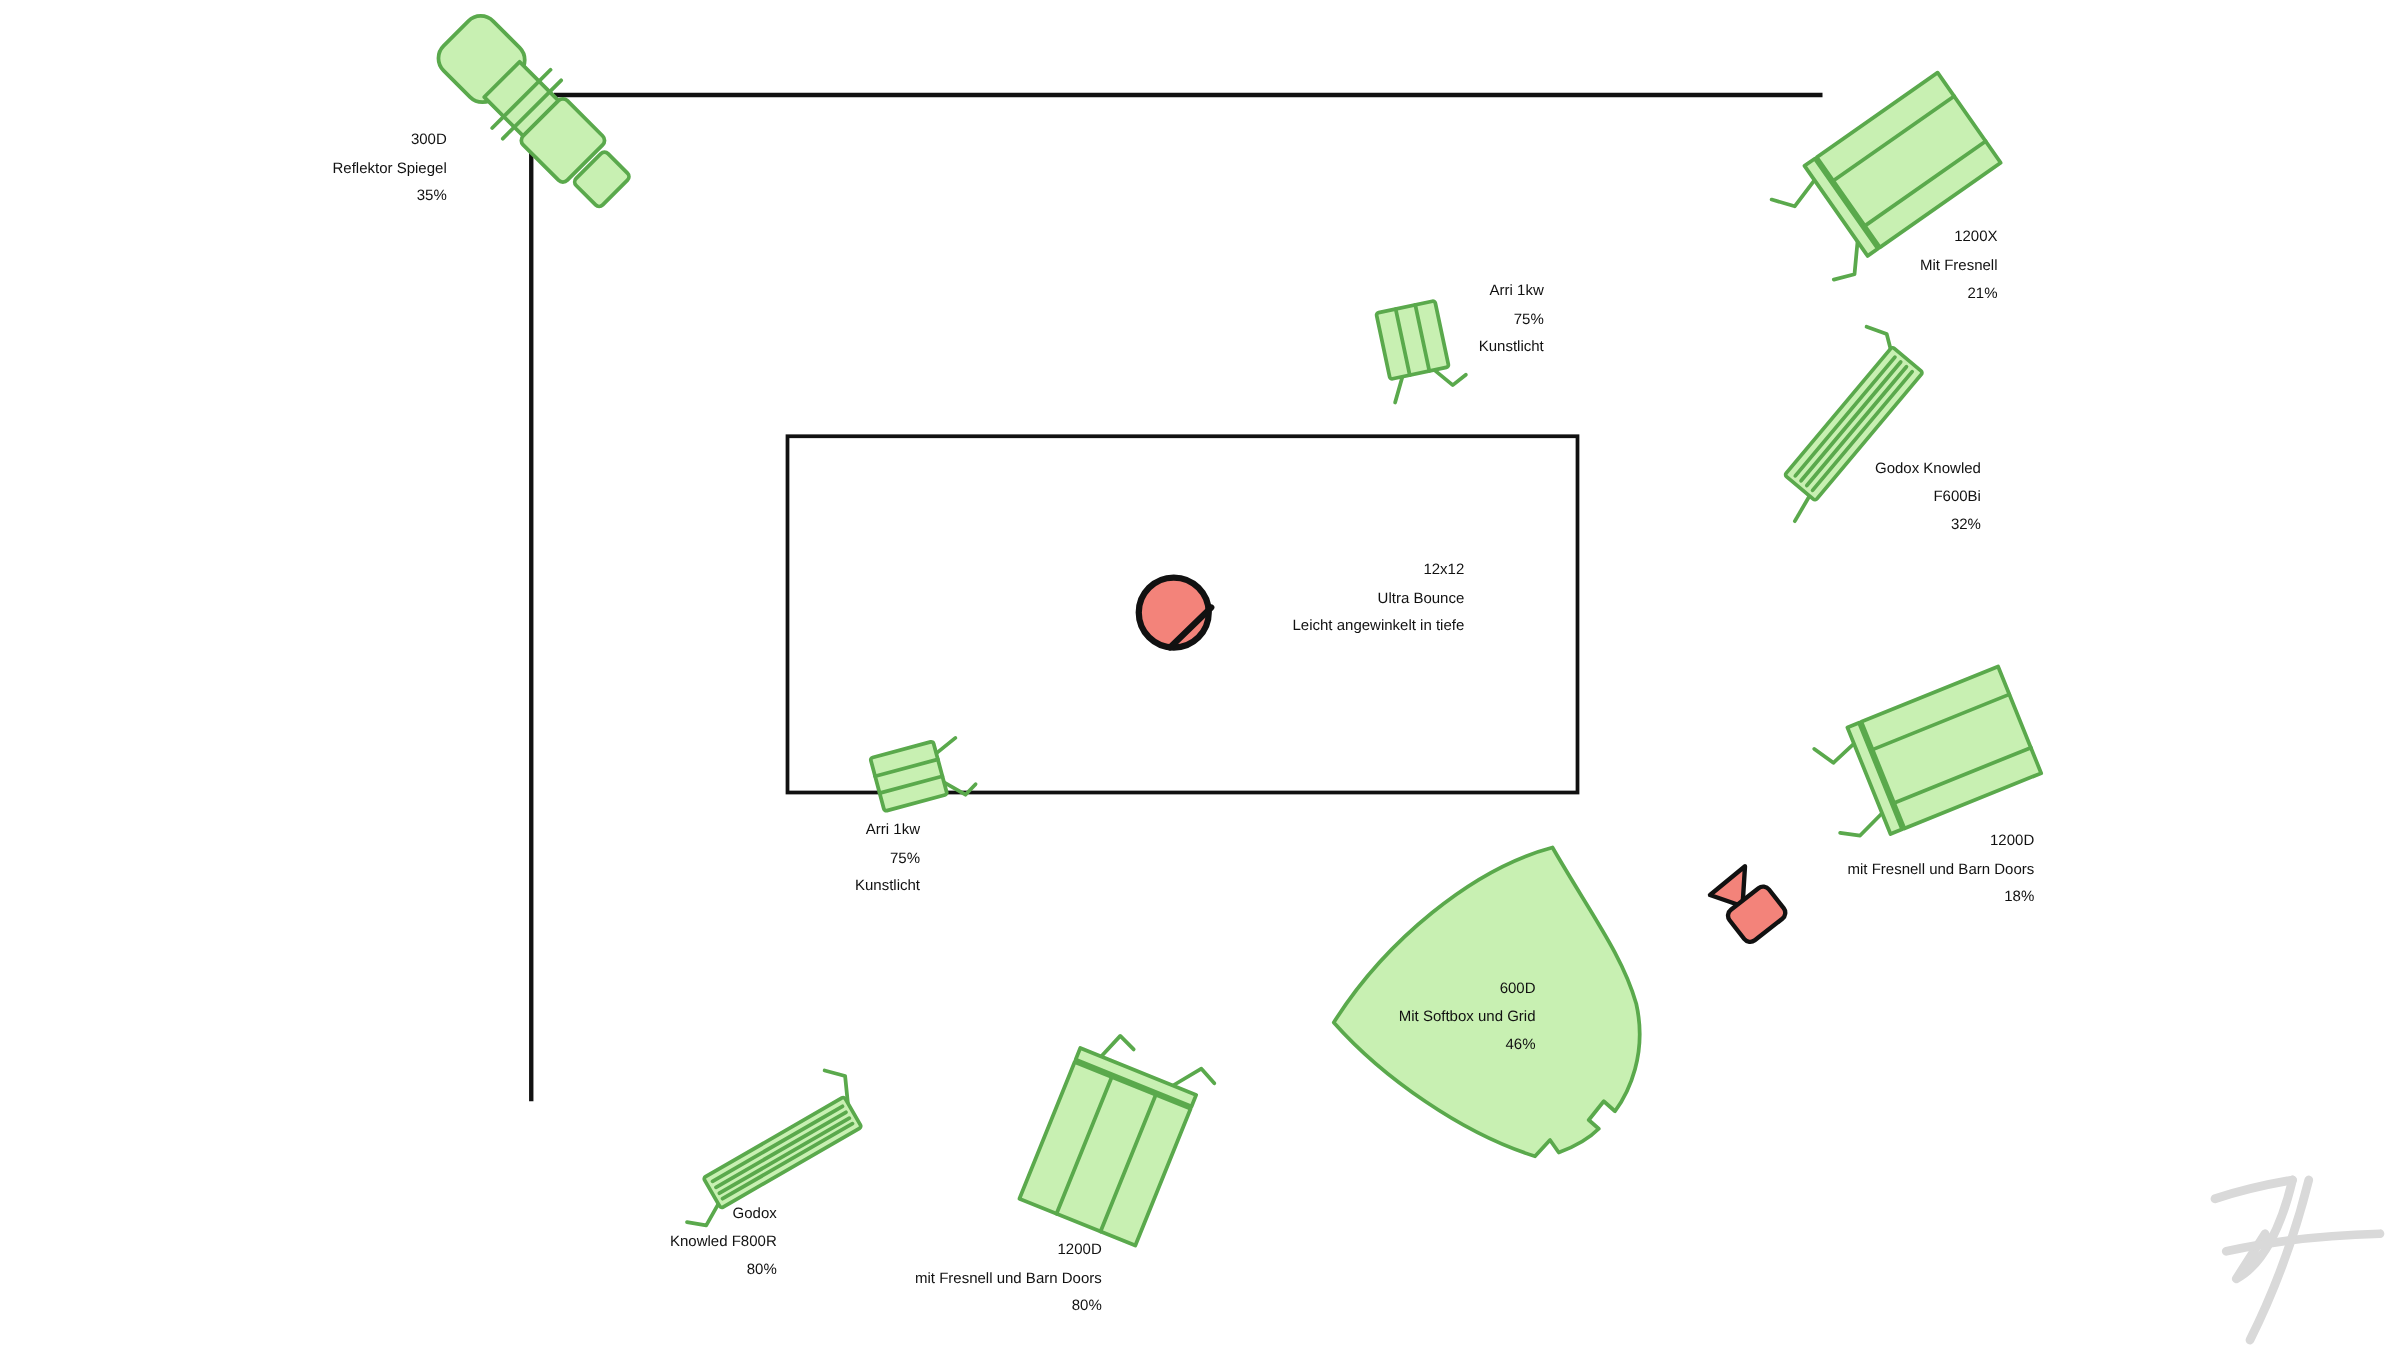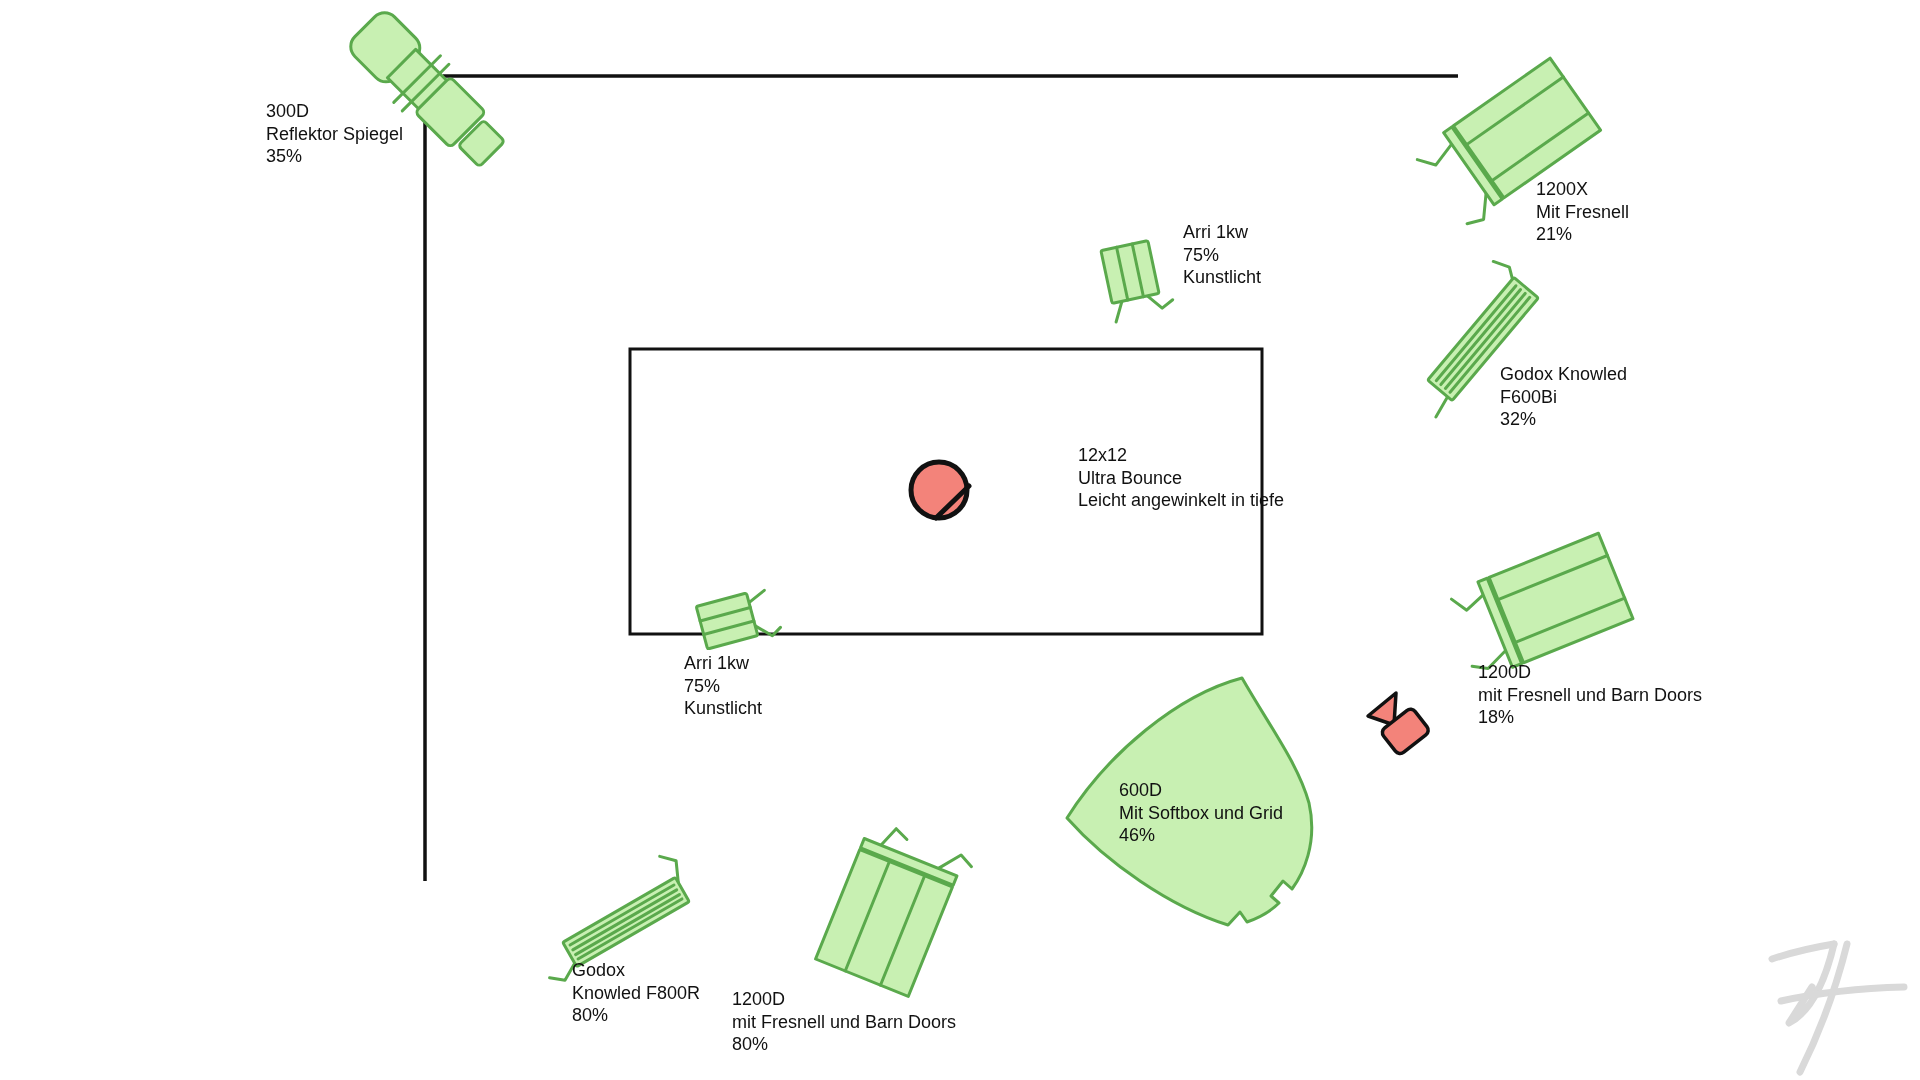--- a/index.html
+++ b/index.html
@@ -8,22 +8,22 @@
     --accent-fill:#f3837a;
     --outline:#111111;
     --watermark:#d9d9d9;
     --label-color:#111111;
   }
   *{margin:0;padding:0;box-sizing:border-box;}
   html,body{width:1920px;height:1080px;background:#ffffff;overflow:hidden;}
   .stage{position:relative;width:1920px;height:1080px;background:#ffffff;
          font-family:"Liberation Sans",sans-serif;}
   .stage > svg{position:absolute;left:0;top:0;}
-  .lbl{position:absolute;font-size:18px;line-height:22.5px;color:var(--label-color);
-       white-space:pre-line;letter-spacing:0;}
+  .lbl{position:absolute;font-size:12px;line-height:22.5px;color:var(--label-color);
+       white-space:pre-line;letter-spacing:0;text-align:right;}
   .wall{stroke:var(--outline);stroke-width:3.5;}
   .frame{fill:none;stroke:var(--outline);stroke-width:3;}
   .subject{fill:var(--accent-fill);stroke:var(--outline);stroke-width:5;}
   .subject-line{stroke:var(--outline);stroke-width:5;stroke-linecap:round;}
   .lf{fill:var(--light-fill);stroke:var(--light-stroke);stroke-width:3;stroke-linejoin:round;}
   .ls{stroke:var(--light-stroke);stroke-width:3;stroke-linecap:round;}
   .leg{fill:none;stroke:var(--light-stroke);stroke-width:3;stroke-linecap:round;stroke-linejoin:round;}
   .cam{fill:var(--accent-fill);stroke:var(--outline);stroke-width:3.5;stroke-linejoin:round;}
   .wm path{fill:none;stroke:var(--watermark);stroke-width:7;stroke-linecap:round;stroke-linejoin:round;}
 </style>
@@ -143,31 +143,31 @@
 35%</div>
   <div class="lbl" style="left:1536px;top:178px">1200X
 Mit Fresnell
 21%</div>
   <div class="lbl" style="left:1183px;top:221px">Arri 1kw
 75%
 Kunstlicht</div>
   <div class="lbl" style="left:1500px;top:363px">Godox Knowled
 F600Bi
 32%</div>
-  <div class="lbl" style="left:1078px;top:444px">12x12
+  <div class="lbl" style="left:1034px;top:444px">12x12
 Ultra Bounce
 Leicht angewinkelt in tiefe</div>
   <div class="lbl" style="left:684px;top:652px">Arri 1kw
 75%
 Kunstlicht</div>
   <div class="lbl" style="left:1478px;top:661px">1200D
 mit Fresnell und Barn Doors
 18%</div>
   <div class="lbl" style="left:1119px;top:779px">600D
 Mit Softbox und Grid
 46%</div>
-  <div class="lbl" style="left:572px;top:959px">Godox
+  <div class="lbl" style="left:536px;top:959px">Godox
 Knowled F800R
 80%</div>
   <div class="lbl" style="left:732px;top:988px">1200D
 mit Fresnell und Barn Doors
 80%</div>
 </div>
 
 </body></html>

